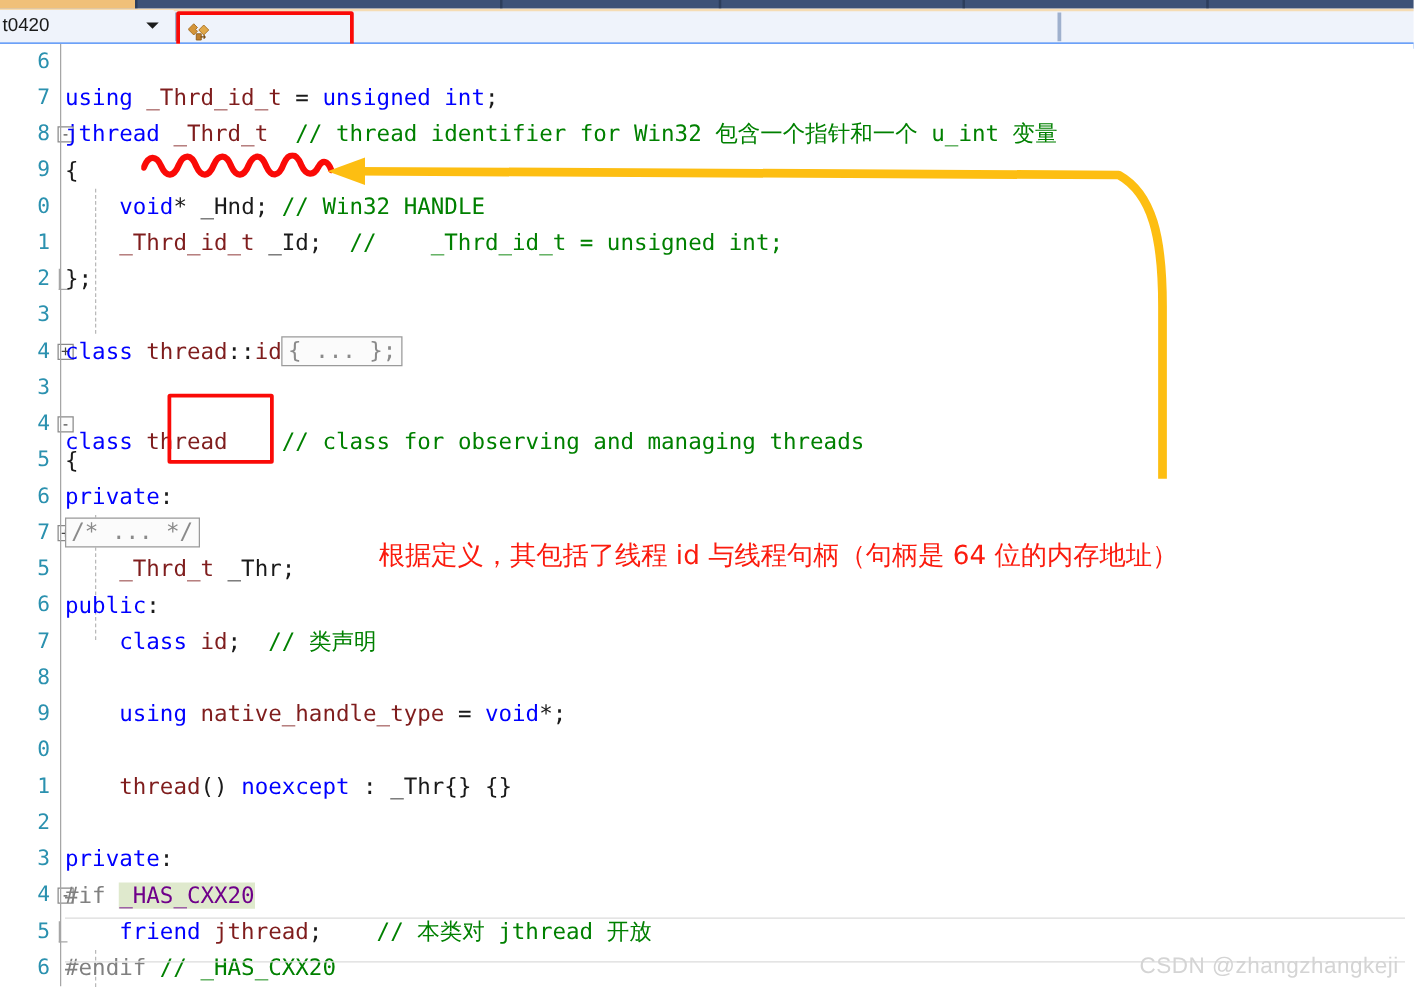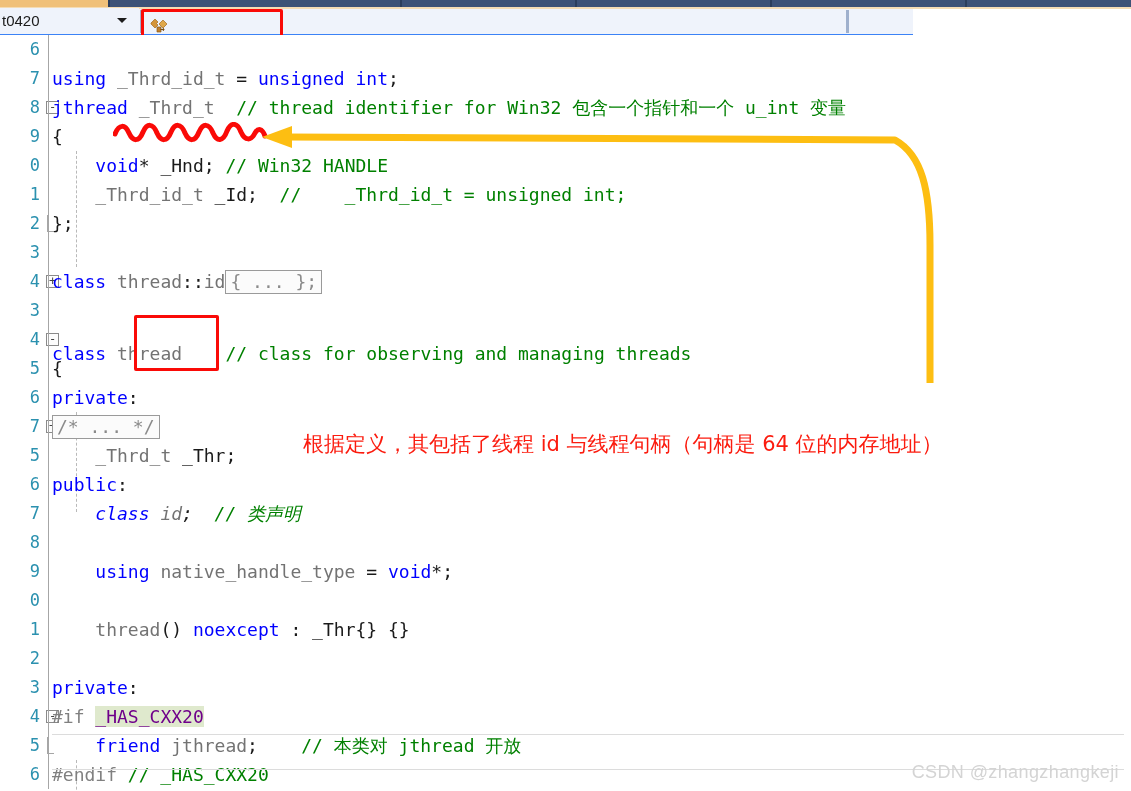--- a/index.html
+++ b/index.html
@@ -9,21 +9,21 @@
     font-family:"Liberation Sans","DejaVu Sans",sans-serif;
     -webkit-font-smoothing:antialiased;
   }
   #app{position:relative;width:1131px;height:791px;overflow:hidden;background:#fff;}
 
   
   .topstrip{position:absolute;left:0;top:0;width:1131px;height:7px;background:#3d5277;}
   .topstrip .tab-active{position:absolute;left:0;top:0;width:108px;height:7px;background:#f0c079;}
   .topstrip .seam{position:absolute;top:0;width:2px;height:7px;background:#2c3e5c;}
 
-  .navbar{position:absolute;left:0;top:7px;width:913px;height:27px;background:#eff3fb;border-bottom:5px solid #3b82f6;}
+  .navbar{position:absolute;left:0;top:7px;width:1131px;height:27px;background:#eff3fb;border-bottom:5px solid #3b82f6;}
   .navbar .hline{position:absolute;left:0;top:0;width:1131px;height:2px;background:#f5dcb4;}
 
   .combo{position:absolute;top:1px;height:25px;background:#eff3fb;display:flex;align-items:center;}
   .combo .ctext{font-size:15px;color:#1a1a1a;white-space:nowrap;}
   .combo .caret{width:0;height:0;border-left:5px solid transparent;border-right:5px solid transparent;border-top:5px solid #1c1c1c;}
   .combo-sep{position:absolute;top:3px;width:3px;height:23px;background:#9fb0cd;}
 
   #combo-scope{left:0;width:139px;}
   #combo-scope .ctext{margin-left:2px;}
   #combo-scope .caret{position:absolute;right:12px;}
@@ -44,21 +44,21 @@
   .gutter-line span{display:inline-block;margin-right:2px;}
 
   .indentbar{position:absolute;left:48px;width:1px;background:#a6a6a6;}
   .foldguide{position:absolute;width:1px;border-left:1px dashed #b9b9b9;}
   .foldbracket{position:absolute;left:47px;width:6px;border-left:1px solid #a6a6a6;border-bottom:1px solid #a6a6a6;}
 
   .fold{position:absolute;left:46px;width:13px;height:13px;border:1px solid #8a8a8a;background:#fdfdfd;box-sizing:border-box;color:#444;font-family:"DejaVu Sans Mono",monospace;font-size:12px;line-height:11px;text-align:center;}
 
   .code{position:absolute;left:52px;height:29px;line-height:29px;white-space:pre;font-family:"DejaVu Sans Mono","Liberation Mono",monospace;font-size:18px;}
   .kw{color:#0000ff;}
-  .ty{color:#737373;}
+  .ty{color:#7f1d1d;}
   .cm{color:#008000;}
   .pp{color:#808080;}
   .id{color:#1a1a1a;}
   .mac{color:#6f008a;}
   .hl{background:#dfe9cd;}
 
   .collapsed{display:inline-block;border:1px solid #9a9a9a;background:#fbfbfb;color:#8a8a8a;padding:0 4px;line-height:22px;height:22px;vertical-align:middle;position:relative;top:-1px;}
 
   .curline-under{position:absolute;left:52px;width:1072px;height:1px;background:#dcdcdc;}
 
@@ -166,21 +166,21 @@
         <div class="code" style="top: 174px;"><span class="id">};</span></div>
         <div class="code" style="top: 203px;"></div>
         <div class="code" style="top: 232px;"><span class="kw">class </span><span class="ty">thread</span><span class="id">::</span><span class="ty">id</span><span class="collapsed">{ ... };</span></div>
         <div class="code" style="top: 261px;"></div>
         <div class="code" style="top: 304px;"><span class="kw">class </span><span class="ty">thread</span><span class="id">    </span><span class="cm">// class for observing and managing threads</span></div>
         <div class="code" style="top: 319px;"><span class="id">{</span></div>
         <div class="code" style="top: 348px;"><span class="kw">private</span><span class="id">:</span></div>
         <div class="code" style="top: 377px;"><span class="collapsed">/* ... */</span></div>
         <div class="code" style="top: 406px;"><span class="id">    </span><span class="ty">_Thrd_t</span><span class="id"> _Thr;</span></div>
         <div class="code" style="top: 435px;"><span class="kw">public</span><span class="id">:</span></div>
-        <div class="code" style="top: 464px; font-style: italic;"><span class="id">    </span><span class="kw">class </span><span class="ty">id</span><span class="id">;  </span><span class="cm">// 类声明</span></div>
+        <div class="code" style="top: 464px;"><span class="id">    </span><span class="kw">class </span><span class="ty">id</span><span class="id">;  </span><span class="cm">// 类声明</span></div>
         <div class="code" style="top: 493px;"></div>
         <div class="code" style="top: 522px;"><span class="id">    </span><span class="kw">using </span><span class="ty">native_handle_type</span><span class="id"> = </span><span class="kw">void</span><span class="id">*;</span></div>
         <div class="code" style="top: 551px;"></div>
         <div class="code" style="top: 580px;"><span class="id">    </span><span class="ty">thread</span><span class="id">() </span><span class="kw">noexcept</span><span class="id"> : _Thr{} {}</span></div>
         <div class="code" style="top: 609px;"></div>
         <div class="code" style="top: 638px;"><span class="kw">private</span><span class="id">:</span></div>
         <div class="code" style="top: 667px;"><span class="pp">#if </span><span class="mac hl">_HAS_CXX20</span></div>
         <div class="code" style="top: 696px;"><span class="id">    </span><span class="kw">friend </span><span class="ty">jthread</span><span class="id">;    </span><span class="cm">// 本类对 jthread 开放</span></div>
         <div class="code" style="top: 725px;"><span class="pp">#endif </span><span class="cm">// _HAS_CXX20</span></div>
       </div>

